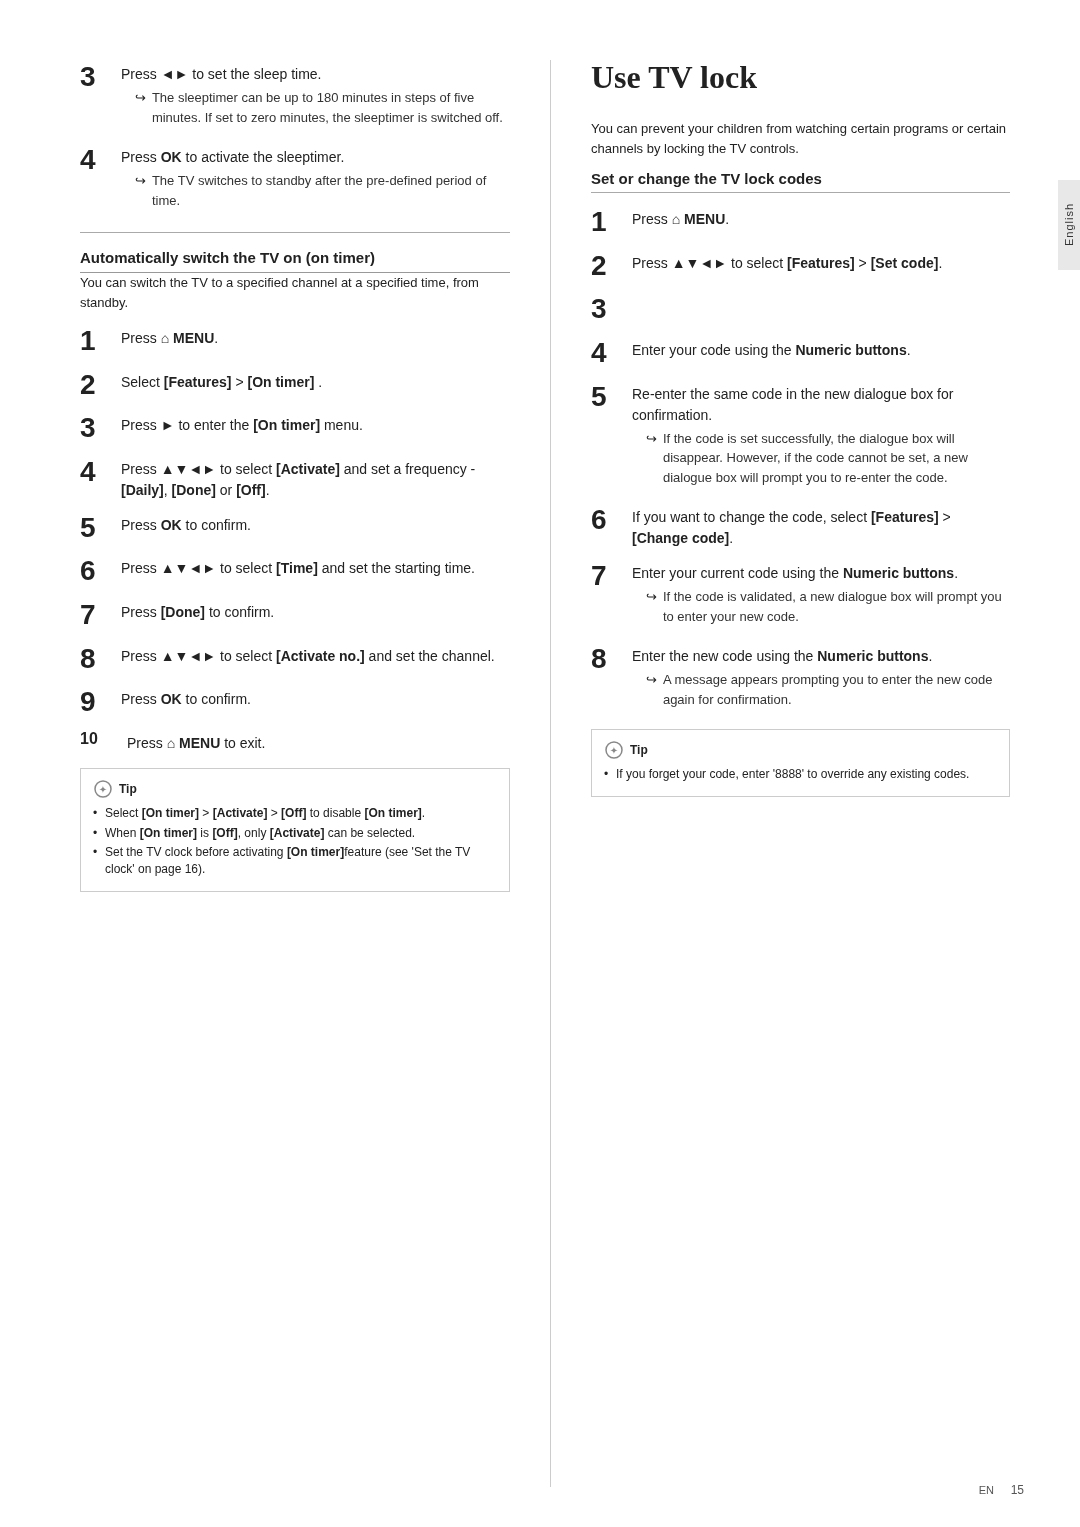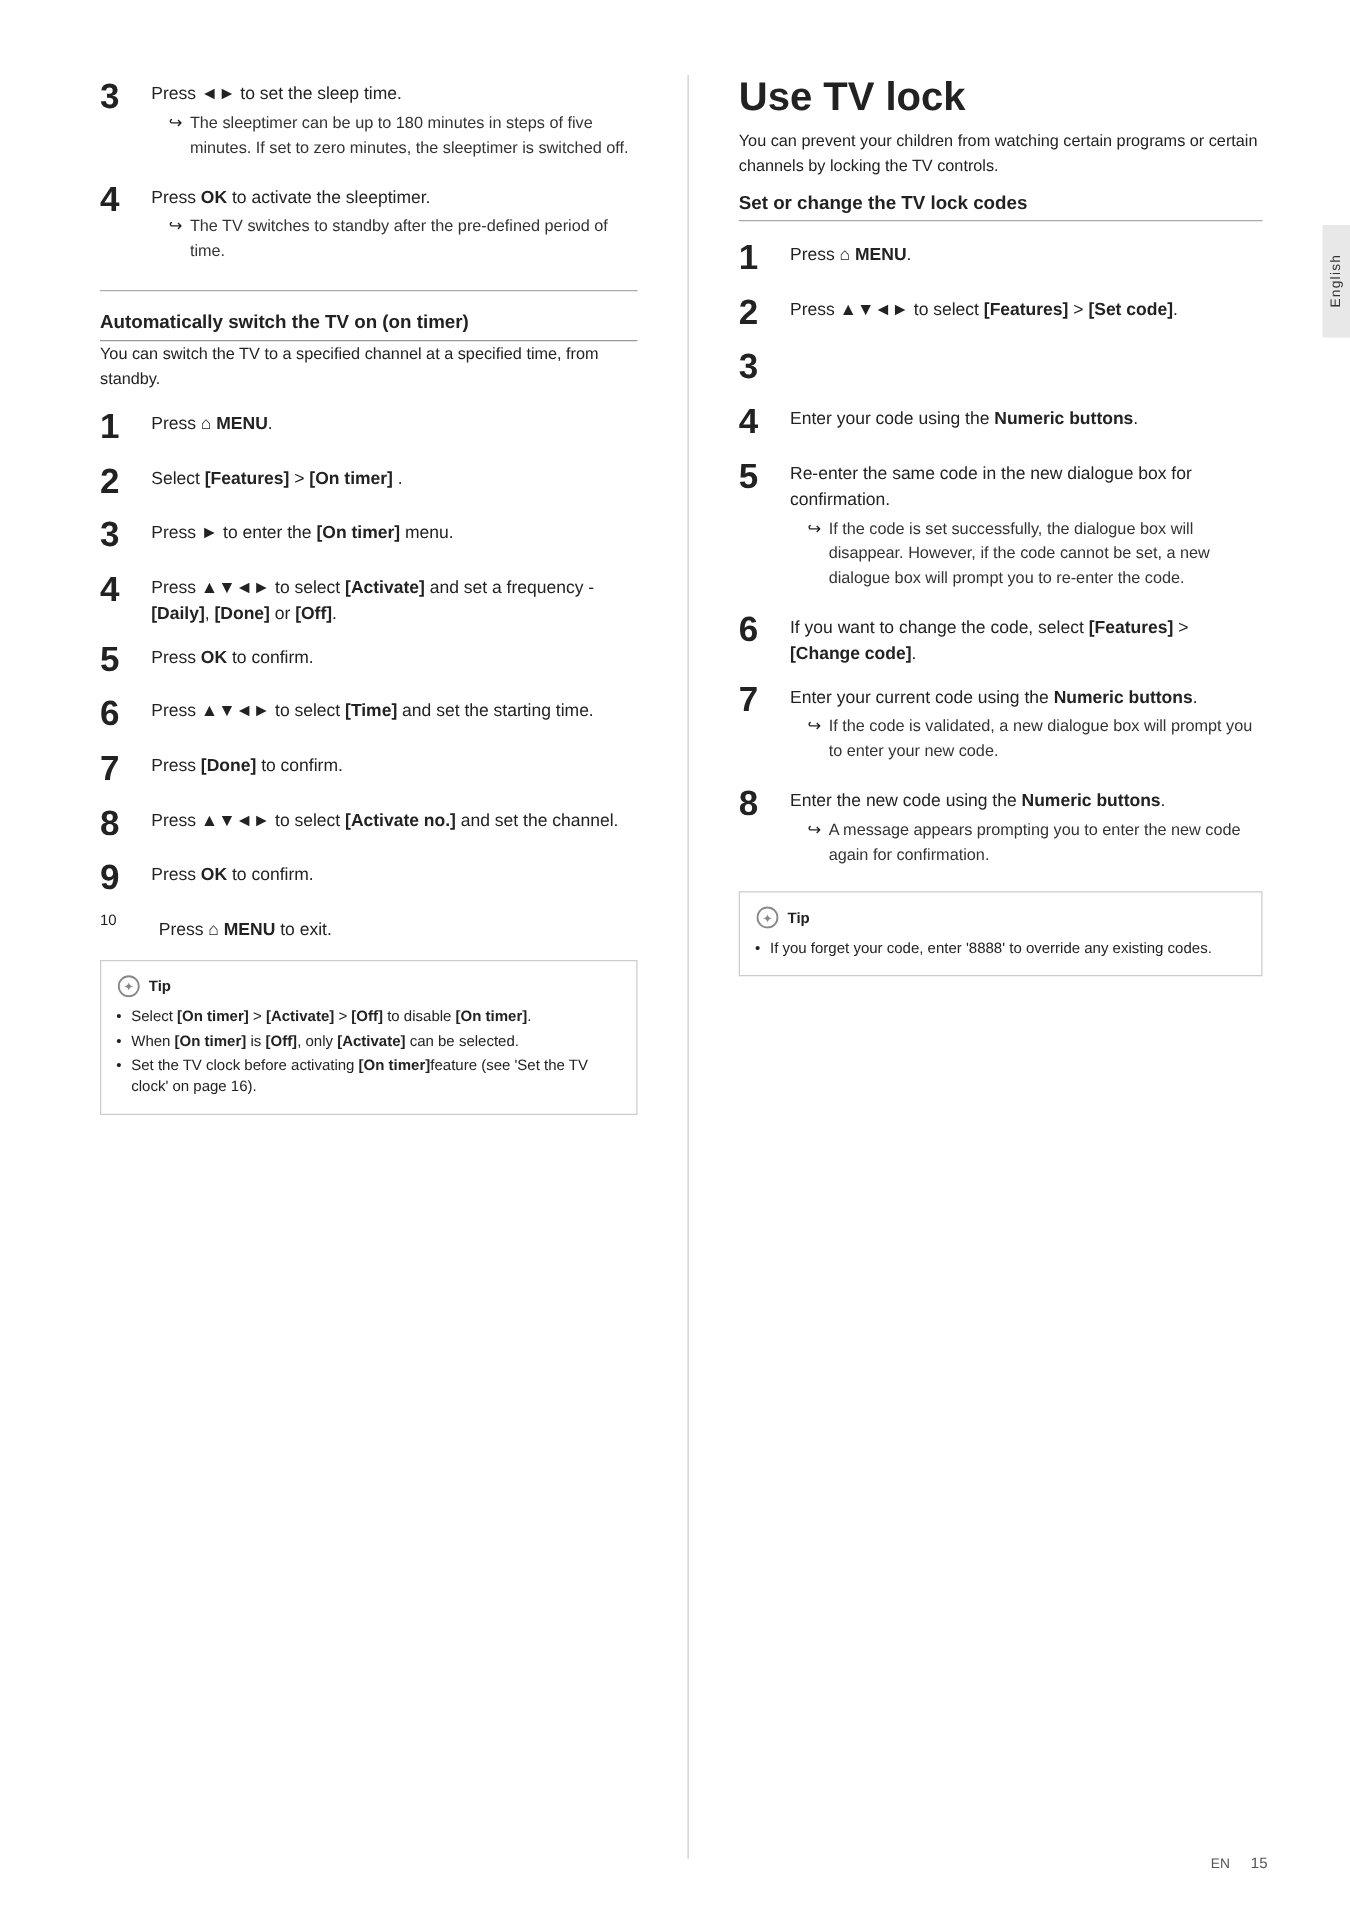--- a/index.html
+++ b/index.html
@@ -182,38 +182,39 @@
     .tip-list li::before {
       content: "•";
       position: absolute;
       left: 0;
     }
 
     
     .page-title {
       font-size: 32px;
       font-weight: bold;
-      margin-bottom: 8px;
+      margin-bottom: 24px;
       line-height: 1.1;
+      font-family: Liberation Serif, serif;
     }
 
     
     .subsection-heading {
       font-size: 15px;
       font-weight: bold;
       margin-bottom: 12px;
       border-bottom: 1px solid #aaa;
       padding-bottom: 5px;
     }
 
     
     .page-number {
       position: absolute;
       bottom: 30px;
-      right: 66px;
+      right: 56px;
       font-size: 12px;
       color: #555;
     }
 
     .en-label {
       font-size: 11px;
       color: #555;
     }
 
     b, strong {
@@ -304,21 +305,21 @@
         <span class="step-number large">8</span>
         <div class="step-content large">Press <strong>▲▼◄►</strong> to select <strong>[Activate no.]</strong> and set the channel.</div>
       </div>
 
       <div class="step">
         <span class="step-number large">9</span>
         <div class="step-content large">Press <strong>OK</strong> to confirm.</div>
       </div>
 
       <div class="step step-10">
-        <span class="step-number" style="font-size:12px;font-weight:normal;min-width:30px;">10</span>
+        <span class="step-number" style="font-size:16px;font-weight:bold;min-width:30px;">10</span>
         <div class="step-content large">Press <strong>⌂ MENU</strong> to exit.</div>
       </div>
 
       <div class="tip-box">
         <div class="tip-header">
           <div class="tip-icon">
             <svg width="18" height="18" viewBox="0 0 18 18">
               <circle cx="9" cy="9" r="8" fill="none" stroke="#888" stroke-width="1.5"></circle>
               <text x="9" y="13" text-anchor="middle" font-size="10" fill="#888">✦</text>
             </svg>

